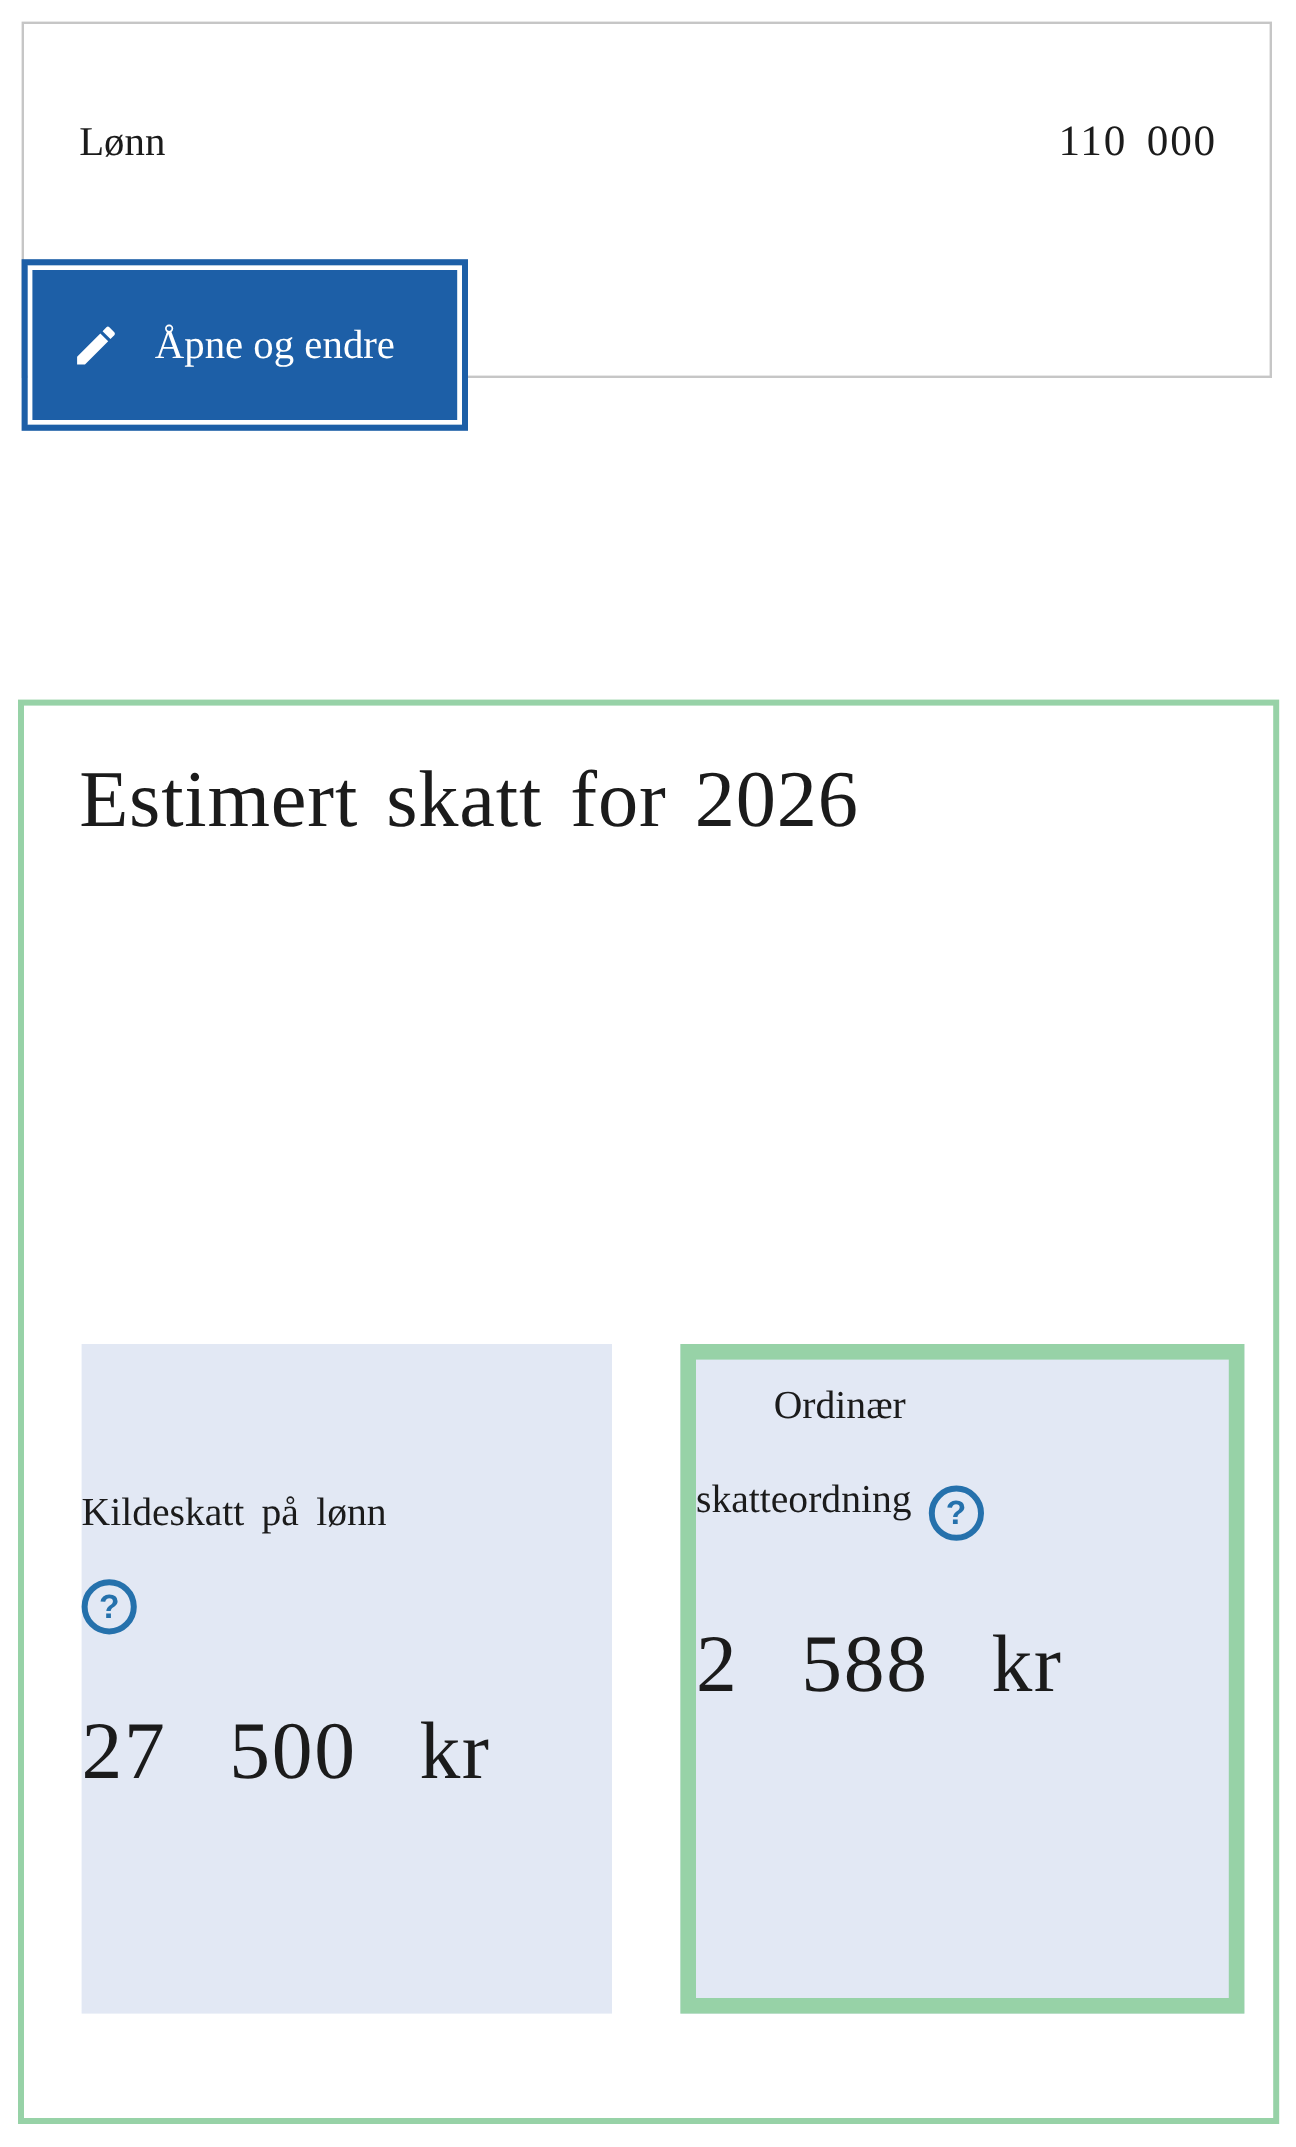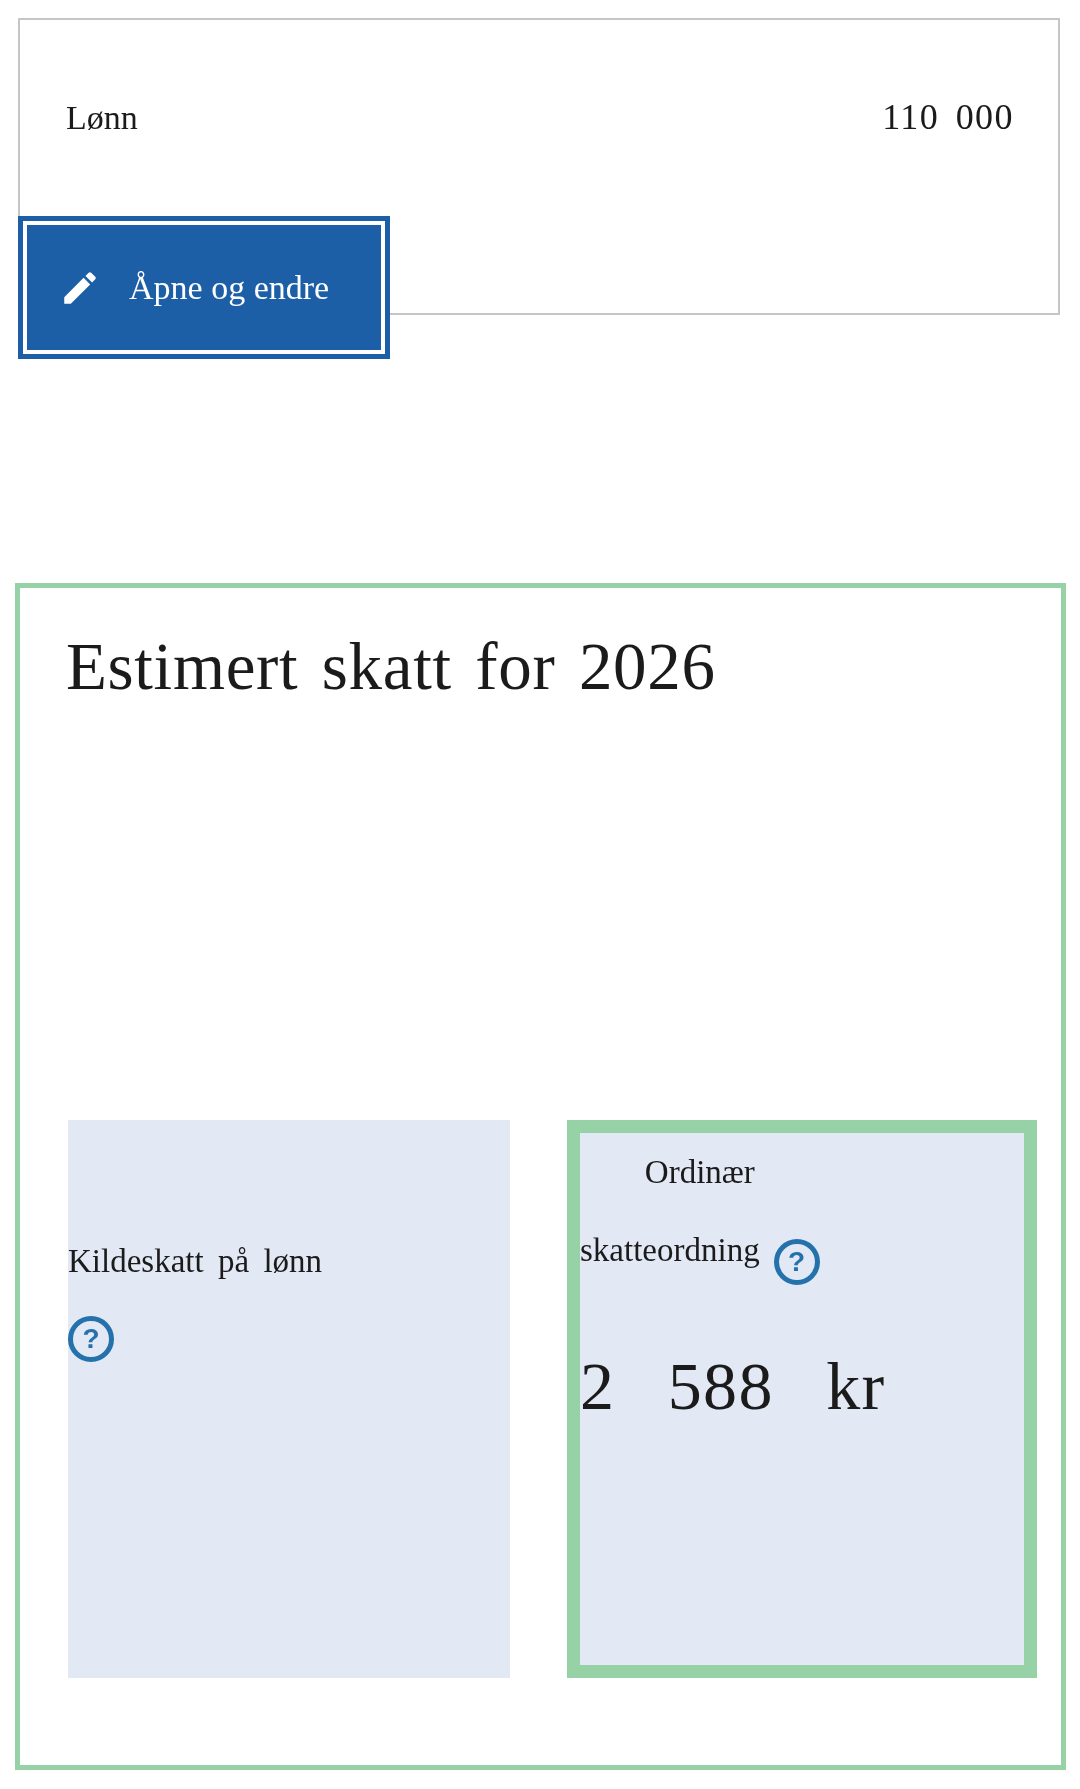--- a/index.html
+++ b/index.html
@@ -159,20 +159,21 @@
 <section class="result-card">
   <h1 class="result-title">Estimert skatt for 2026</h1>
 
   <div class="options">
 
     <div class="option-box plain">
       <div class="option-label">Kildeskatt på lønn</div>
       <span class="q-icon block">
         <span>?</span>
       </span>
+      <div class="option-amount">27 500 kr</div>
     </div>
 
     <div class="option-box selected">
       <div class="option-label">
         <span>Ordinær</span><br>
         <span>skatteordning</span><span class="q-icon inline">
             <span>?</span>
           </span>
       </div>
       <div class="option-amount">2 588 kr</div>

